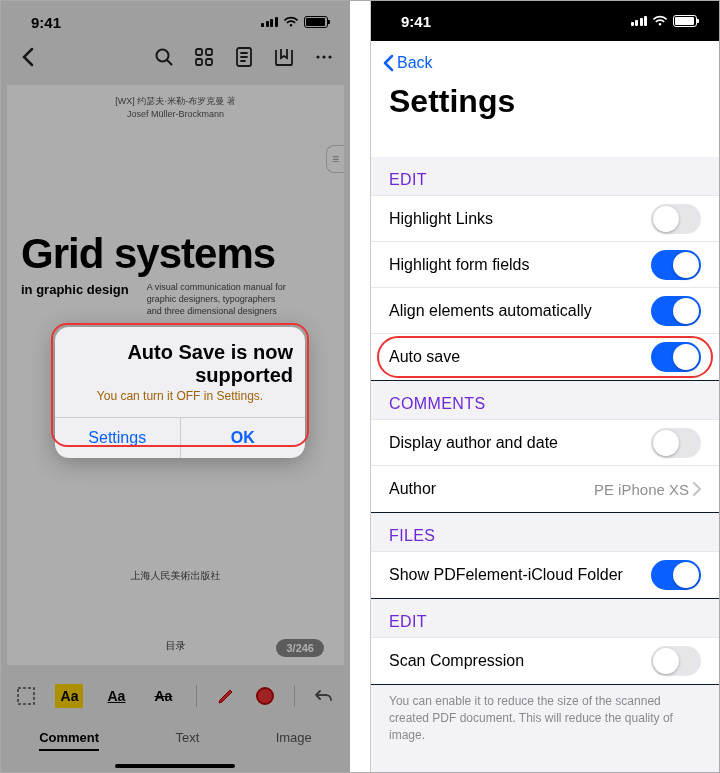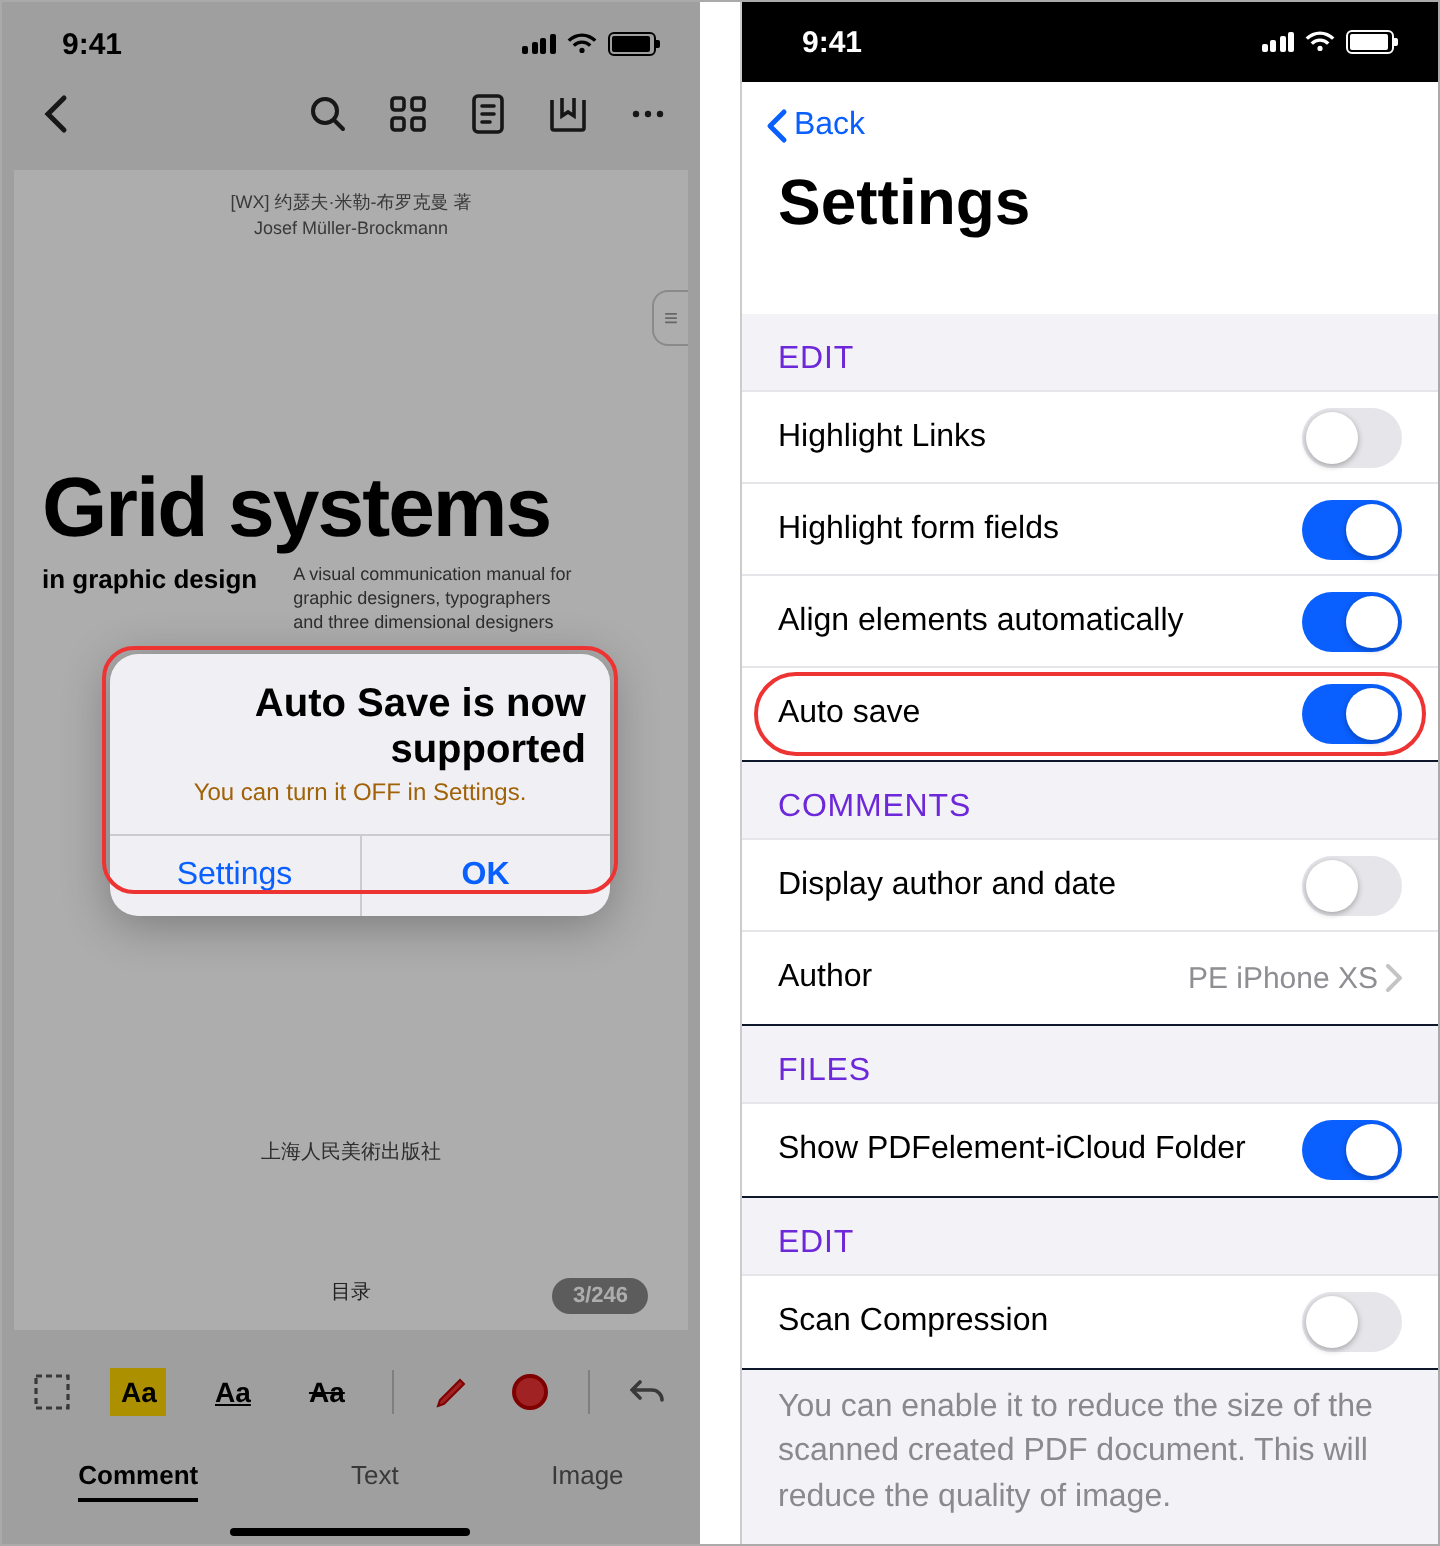--- a/index.html
+++ b/index.html
@@ -61,21 +61,21 @@
   .group { background:#fff; border-top:1px solid #e5e5ea; border-bottom:1px solid #0f172a; margin:0; }
   .row { display:flex; align-items:center; justify-content:space-between; padding:0 18px; min-height:46px; border-bottom:1px solid #e5e5ea; font-size:16px; color:#000; position:relative; }
   .row:last-child { border-bottom:none; }
   .row .value { color:#8e8e93; font-size:15px; display:flex; align-items:center; gap:4px; }
   .chev { color:#c4c4c7; }
   .toggle { width:50px; height:30px; border-radius:15px; background:#e5e5ea; position:relative; flex-shrink:0; }
   .toggle .knob { position:absolute; top:2px; left:2px; width:26px; height:26px; border-radius:50%; background:#fff; box-shadow:0 1px 3px rgba(0,0,0,0.3); transition:none; }
   .toggle.on { background:#0a60ff; }
   .toggle.on .knob { left:22px; }
   .row.hl-ring::before { content:""; position:absolute; left:6px; right:6px; top:2px; bottom:2px; border:2px solid #e33; border-radius:22px; pointer-events:none; }
-  .hint { font-size:16px; color:#8a8a8e; padding:8px 18px; line-height:1.4; }
+  .hint { font-size:12px; color:#8a8a8e; padding:8px 18px; line-height:1.4; }
   .right-body { background:#f2f2f7; position:absolute; top:116px; left:0; right:0; bottom:0; overflow:hidden; }
   svg { display:block; }
 </style>
 </head>
 <body>
 
 <div class="wrap">
 
   <div class="phone left">
     <div class="status">

